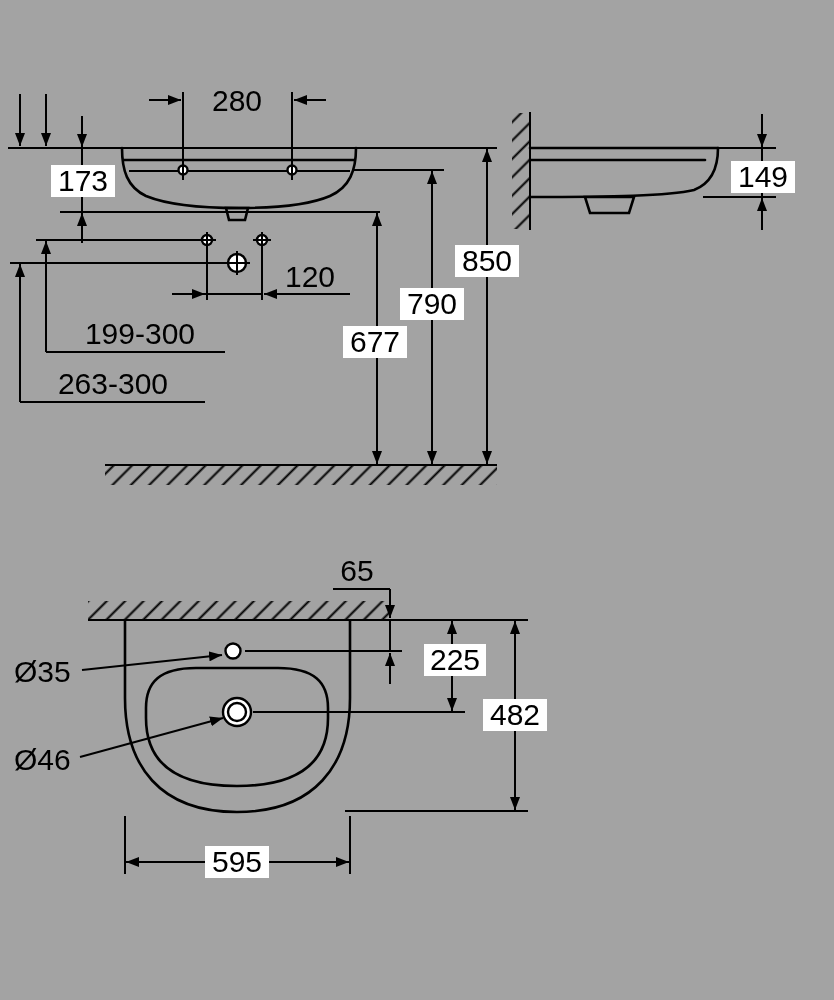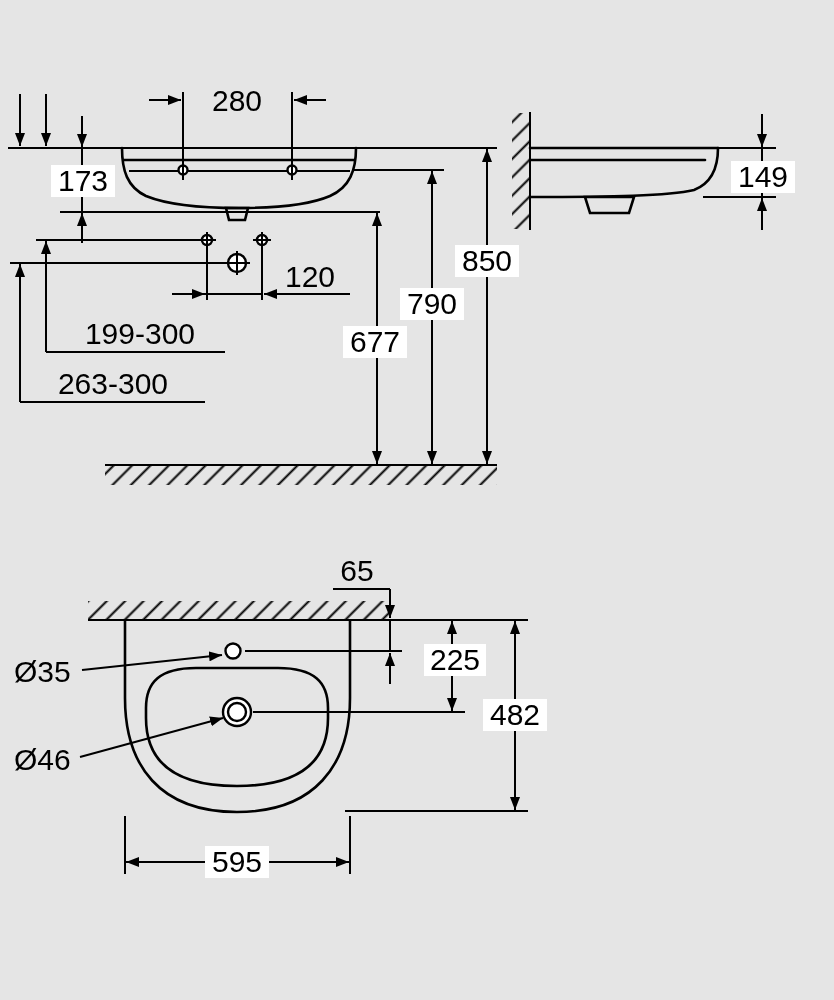--- a/index.html
+++ b/index.html
@@ -1,16 +1,16 @@
 <!DOCTYPE html>
 <html><head>
 <meta charset="utf-8">
 <style>
   html,body{margin:0;padding:0;background:#ffffff;}
-  .page{width:834px;height:1000px;background:#e5e5e5;position:relative;}
+  .page{width:834px;height:1000px;background:#a3a3a3;position:relative;}
   .obj{stroke:#000;stroke-width:2.6;fill:none;stroke-linecap:round;}
   .thin{stroke:#000;stroke-width:2;fill:none;}
   .dim{stroke:#000;stroke-width:2;fill:none;}
   .hole{stroke:#000;stroke-width:2.4;fill:#fff;}
   .txt{font:30px "Liberation Sans", sans-serif;fill:#000;}
   .bg{fill:#fff;stroke:none;}
 </style>
 </head>
 <body>
 

